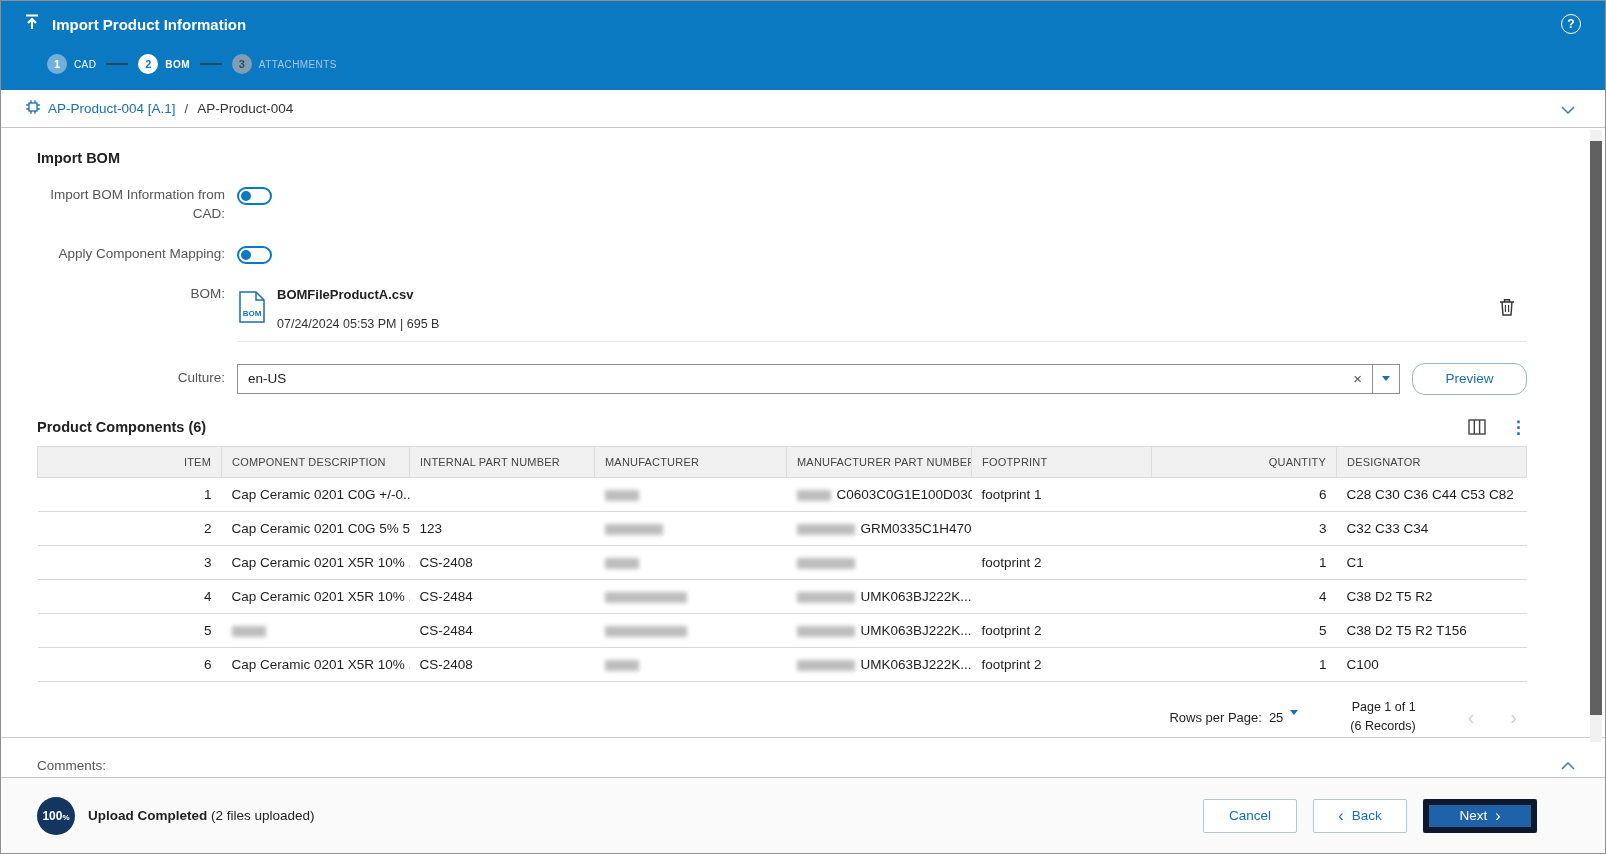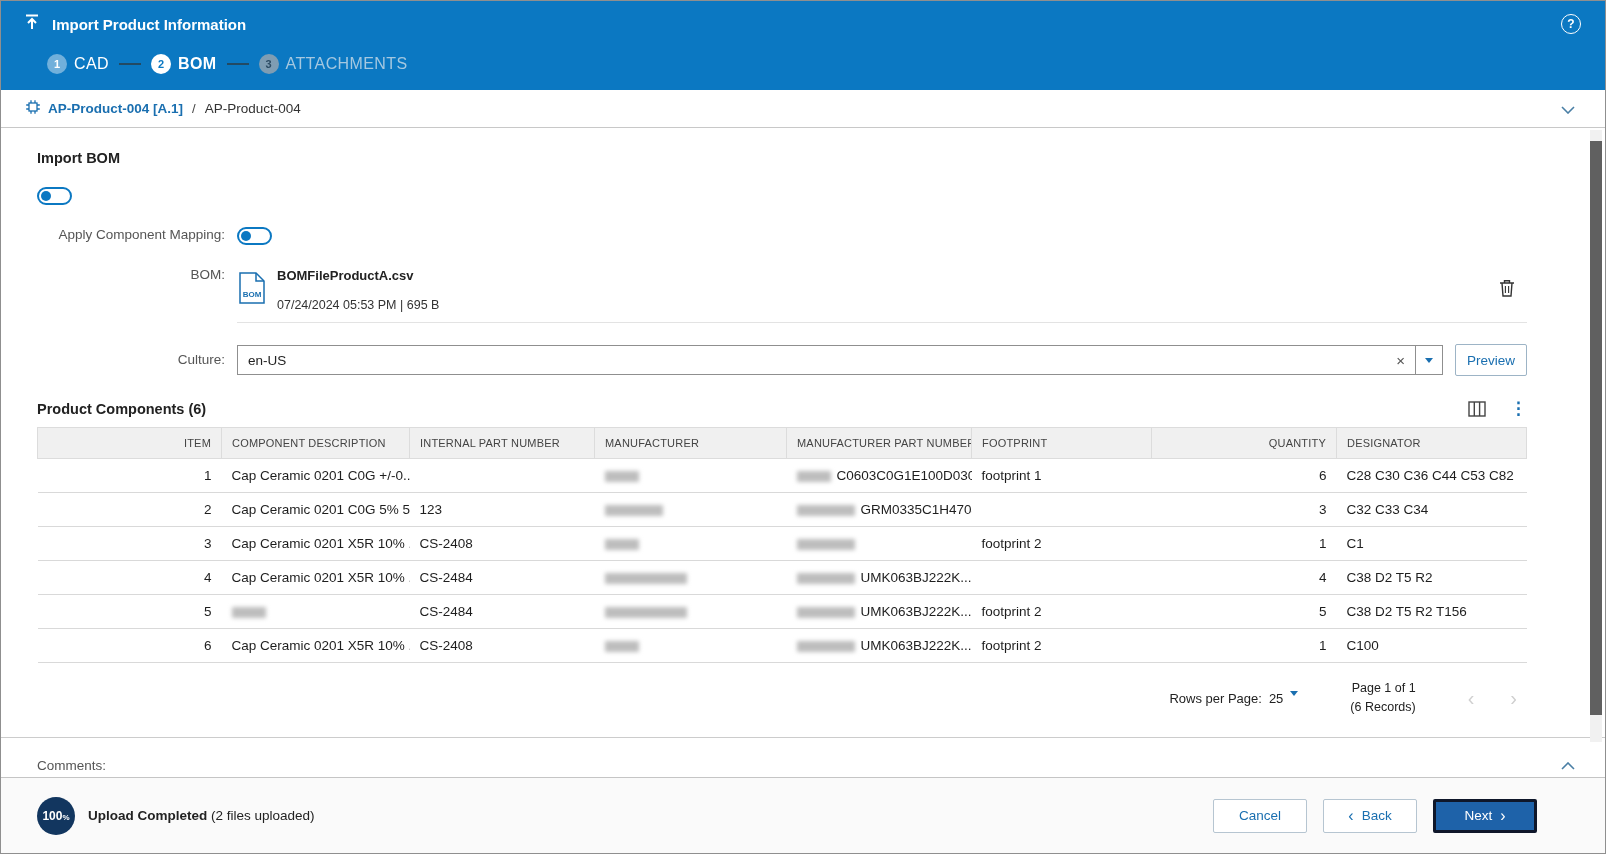--- a/index.html
+++ b/index.html
@@ -8,32 +8,32 @@
   .app{width:1606px;height:854px;display:flex;flex-direction:column;background:#8b5cf6;border:1px solid #8f8f8f;position:relative}
 
   
   .topbar{background:#0b78c2;color:#fff;flex:0 0 89px;padding:0 22px;position:relative}
   .title-row{display:flex;align-items:center;gap:11px;height:46px}
   .page-title{font-size:15px;font-weight:bold}
   .help-btn{position:absolute;right:24px;top:13px;width:20px;height:20px;border:1.5px solid #fff;border-radius:50%;display:flex;align-items:center;justify-content:center;font-size:12px;font-weight:bold;cursor:pointer}
   .steps{display:flex;align-items:center;gap:10px;padding-left:24px;height:34px}
   .step{display:flex;align-items:center;gap:7px;cursor:pointer}
   .step-circle{width:20px;height:20px;border-radius:50%;display:flex;align-items:center;justify-content:center;font-size:11px;font-weight:bold}
-  .step-label{font-size:16px;letter-spacing:.4px}
+  .step-label{font-size:10px;letter-spacing:.4px}
   .step.done .step-circle{background:rgba(255,255,255,.42);color:#fff}
   .step.done .step-label{color:#fff}
   .step.active .step-circle{background:#fff;color:#0b78c2}
   .step.active .step-label{color:#fff;font-weight:bold}
   .step.todo .step-circle{background:#7f9db3;color:#2d4c64}
   .step.todo .step-label{color:#a5c8e0}
   .step-connector{width:22px;height:2px;background:#234a63}
 
   
   .breadcrumb{flex:0 0 38px;display:flex;align-items:center;gap:9px;padding:0 24px;border-bottom:1px solid #c8c8c8;background:#fff}
-  .bc-link{color:#1a6fb0;font-size:13.5px;font-weight:bold;display:flex;align-items:center;gap:7px;cursor:pointer}
+  .bc-link{color:#1a6fb0;font-size:13.5px;font-weight:normal;display:flex;align-items:center;gap:7px;cursor:pointer}
   .bc-sep{color:#444;font-size:13px}
   .bc-current{color:#333;font-size:13.5px}
   .bc-caret{margin-left:auto;cursor:pointer;padding:4px 6px}
 
   
   .content{flex:1 1 auto;padding:22px 78px 0 36px;overflow:hidden;position:relative;background:#fff}
   .section-title{font-size:14.5px;font-weight:bold;color:#222}
   .form{margin-top:20px}
   .form-row{display:grid;grid-template-columns:188px 1fr;column-gap:12px;margin-bottom:21px;align-items:center}
   .form-row.top{align-items:start}
@@ -45,21 +45,21 @@
   .file-name{font-size:13px;font-weight:bold;color:#222}
   .file-meta{font-size:12.5px;color:#333;margin-top:15px}
   .trash-btn{margin-left:auto;cursor:pointer;padding:4px}
 
   .culture-control{display:flex;gap:12px;align-items:center}
   .combobox{flex:1;height:30px;border:1px solid #8f8f8f;display:flex;align-items:center;background:#fff}
   .combobox-value{flex:1;border:0;outline:0;padding:0 10px;font-size:13.5px;font-family:inherit;color:#222;height:100%;background:transparent}
   .clear-btn{color:#555;font-size:15px;padding:0 10px;cursor:pointer}
   .caret-btn{width:27px;height:100%;border-left:1px solid #8f8f8f;display:flex;align-items:center;justify-content:center;cursor:pointer}
   .caret{width:0;height:0;border-left:4px solid transparent;border-right:4px solid transparent;border-top:5px solid #1a6fb0}
-  .preview-btn{width:72px;height:32px;background:#fff;border:1px solid #9db4c6;color:#1a6fb0;font-size:13.5px;border-radius:2px;cursor:pointer;font-family:inherit}
+  .preview-btn{width:115px;height:32px;background:#fff;border:1px solid #9db4c6;color:#1a6fb0;font-size:13.5px;border-radius:13px;cursor:pointer;font-family:inherit}
 
   .pc-header{display:flex;align-items:center;margin:24px 0 10px}
   .pc-title{font-size:14.5px;font-weight:bold;color:#222}
   .pc-actions{margin-left:auto;display:flex;align-items:center;gap:24px}
   .icon-btn{cursor:pointer;display:flex;align-items:center}
   .kebab{color:#1a6fb0;font-size:17px;font-weight:bold;line-height:1;cursor:pointer}
 
   table{width:100%;border-collapse:collapse;table-layout:fixed}
   th{background:#f0f0f0;border:1px solid #dcdcdc;font-size:11px;font-weight:normal;color:#444;text-align:left;padding:9px 10px;letter-spacing:.2px;white-space:nowrap;overflow:hidden;cursor:pointer}
   td{border-bottom:1px solid #d9d9d9;padding:9px 10px;font-size:13.5px;color:#1e1e1e;white-space:nowrap;overflow:hidden}
@@ -79,21 +79,21 @@
 
   
   .footer{flex:0 0 76px;border-top:1px solid #c5c5c5;background:#fafafa;display:flex;align-items:center;padding:16px 36px;gap:13px}
   .progress-badge{width:38px;height:38px;border-radius:50%;background:#12365f;color:#fff;display:flex;align-items:center;justify-content:center;font-weight:bold;font-size:12px;flex:0 0 38px}
   .progress-badge .pct{font-size:8px;margin-top:4px}
   .status{font-size:13.5px;color:#222}
   .status .b{font-weight:bold}
   .footer-buttons{margin-left:auto;display:flex;gap:16px;padding-right:32px}
   .btn{height:34px;border-radius:2px;font-size:13.5px;cursor:pointer;font-family:inherit;display:flex;align-items:center;justify-content:center;gap:8px}
   .btn.secondary{background:#fff;border:1px solid #b6c5d1;color:#1a6fb0;width:94px}
-  .btn.primary{background:#1e62a9;border:3px solid #0f172a;color:#fff;width:104px}
+  .btn.primary{background:#1e62a9;border:6px solid #0f172a;color:#fff;width:114px}
   .chev{font-size:16px;line-height:1}
 
   
   .scrollbar{position:absolute;right:3px;top:129px;width:12px;height:612px;background:#f1f1f1;cursor:pointer}
   .scroll-thumb{position:absolute;top:11px;left:0;width:12px;height:574px;background:#606060;cursor:grab}
 </style>
 </head>
 <body>
 
 <div class="app">
@@ -145,20 +145,21 @@
           <path d="M1 1l6 6 6-6"></path>
         </svg>
     </span>
   </div>
 
   <main class="content">
     <h2 class="section-title">Import BOM</h2>
 
     <div class="form">
       <div class="form-row top">
+        <span class="form-label">Import BOM Information from CAD:</span>
         <span class="toggle">
             <span class="knob"></span>
           </span>
       </div>
 
       <div class="form-row">
         <span class="form-label">Apply Component Mapping:</span>
         <span class="toggle">
             <span class="knob"></span>
           </span>

